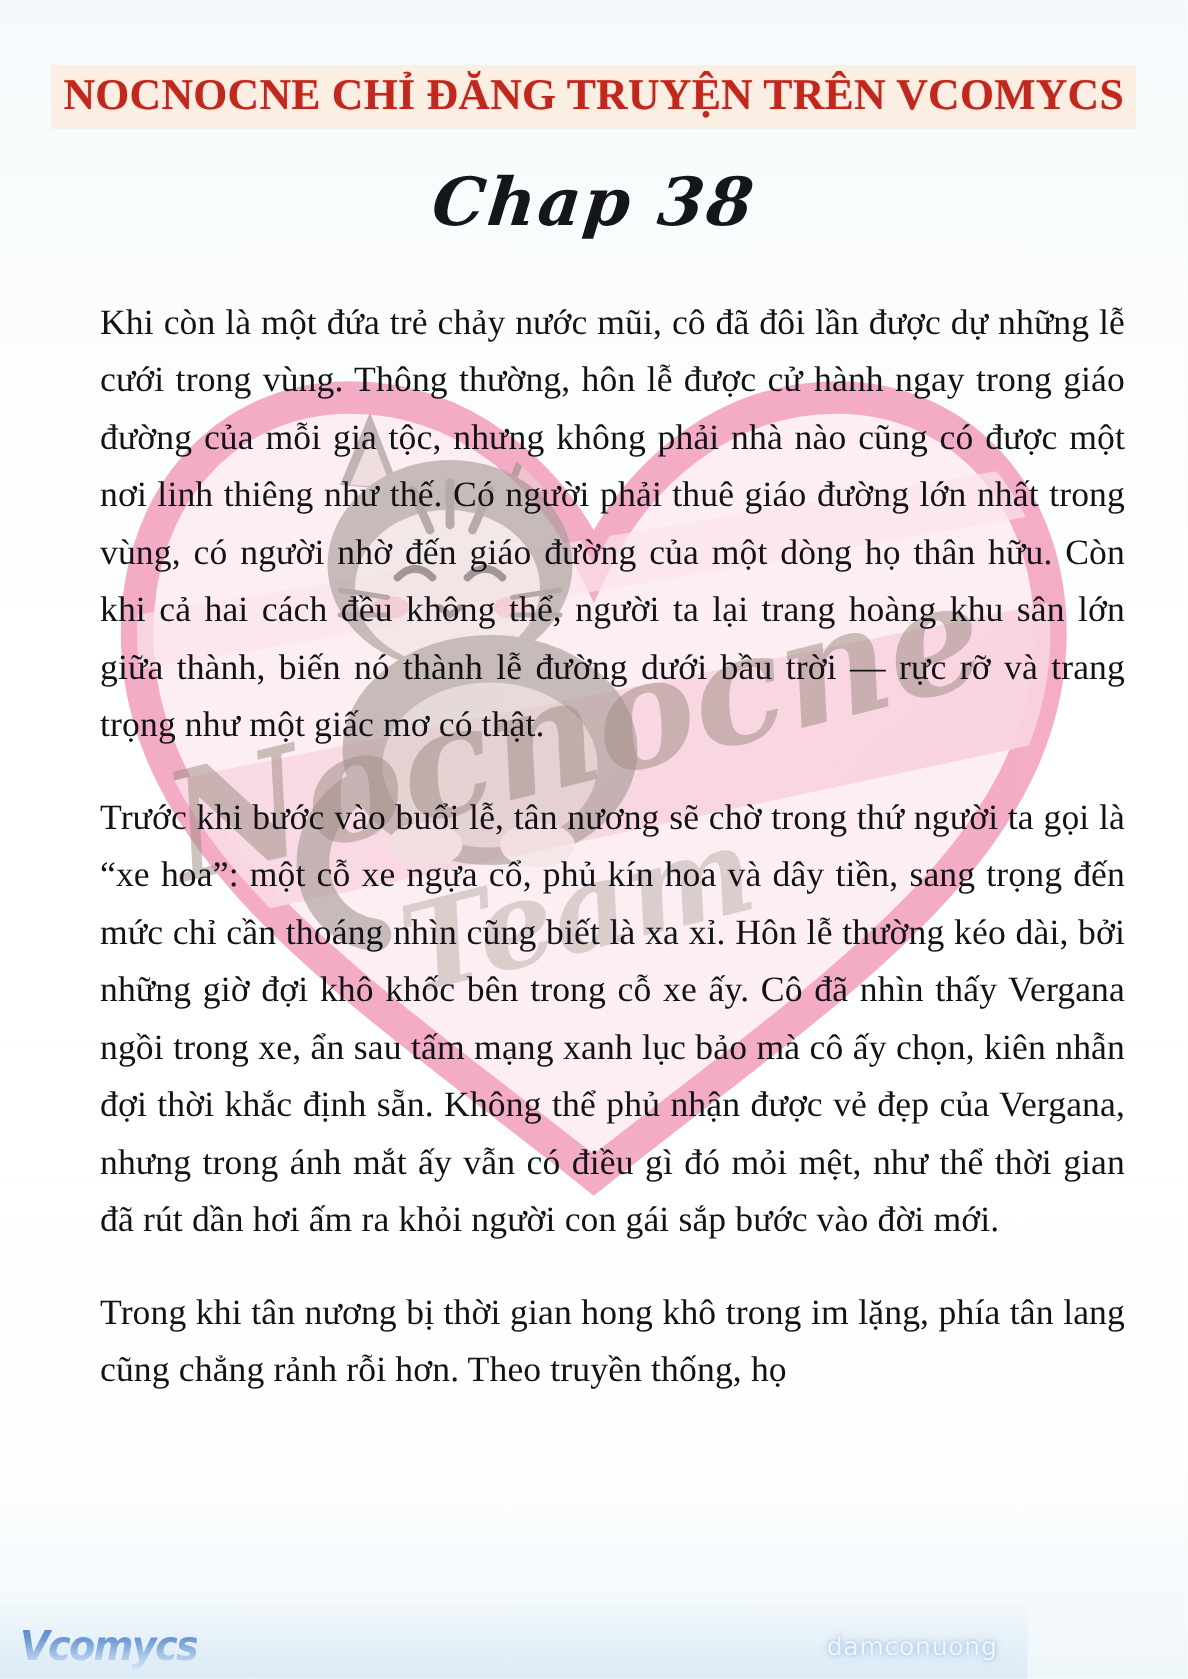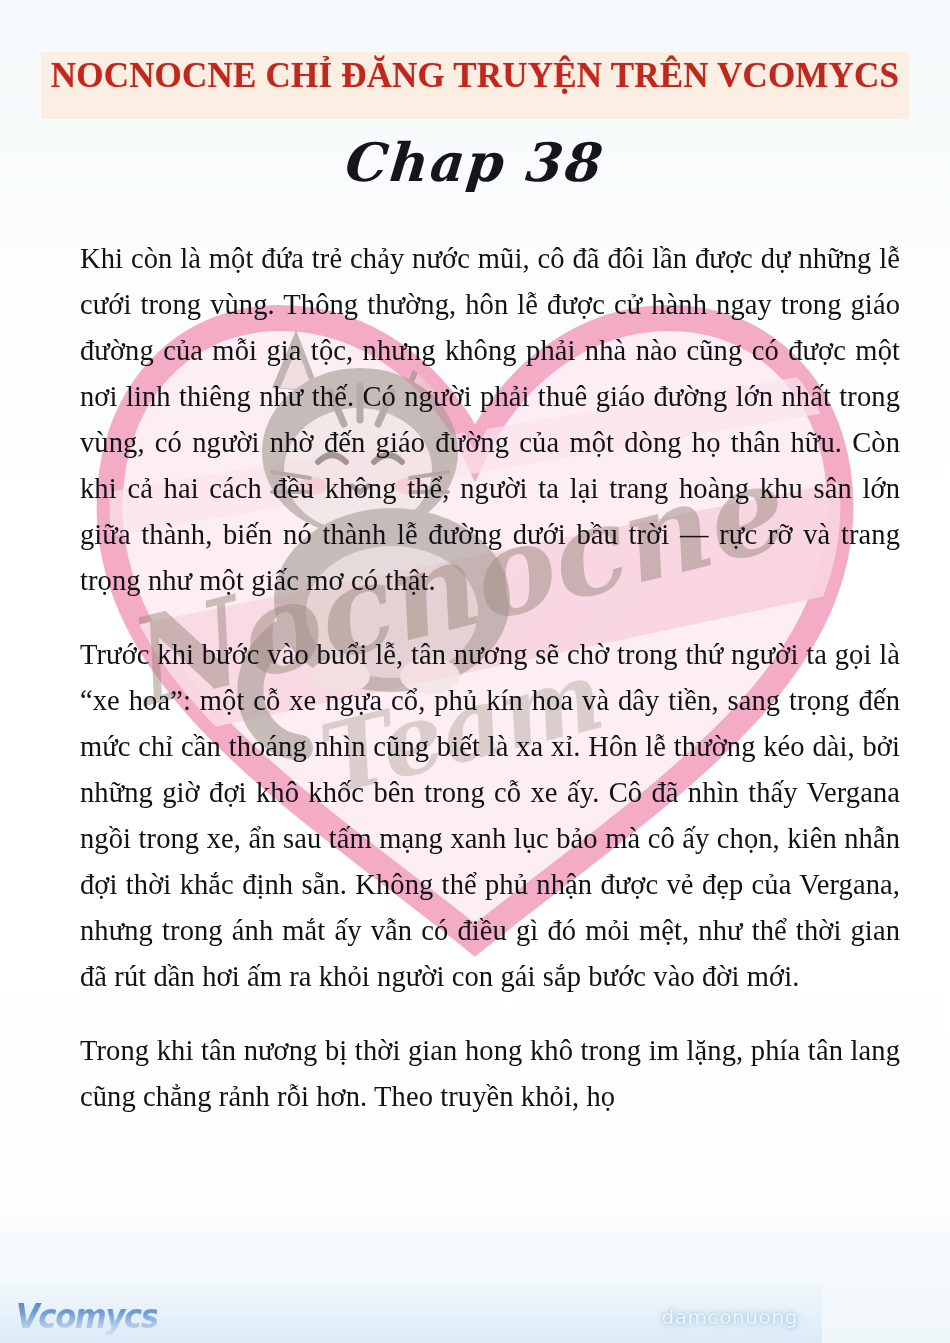--- a/index.html
+++ b/index.html
@@ -50,21 +50,21 @@
   }
   .header-title {
     display: inline-block;
     background: #fbeee3;
     color: #c0281e;
     font-family: "Liberation Serif", serif;
     font-weight: bold;
     font-size: 35px;
     letter-spacing: 0.2px;
     line-height: 1.28;
-    padding: 2px 10px 20px 10px;
+    padding: 2px 10px 4px 10px;
     white-space: nowrap;
     text-shadow: 0 0 1px rgba(192,40,30,0.45);
   }
 
   
   .chapter-wrap {
     position: absolute;
     top: 136px;
     left: 0;
     width: 950px;
@@ -230,21 +230,21 @@
       <span class="header-title">NOCNOCNE CHỈ ĐĂNG TRUYỆN TRÊN VCOMYCS</span>
     </div>
 
     <div class="chapter-wrap">
       <span class="chapter-title">Chap 38</span>
     </div>
 
     <div class="body-col">
       <p class="para">Khi còn là một đứa trẻ chảy nước mũi, cô đã đôi lần được dự những lễ cưới trong vùng. Thông thường, hôn lễ được cử hành ngay trong giáo đường của mỗi gia tộc, nhưng không phải nhà nào cũng có được một nơi linh thiêng như thế. Có người phải thuê giáo đường lớn nhất trong vùng, có người nhờ đến giáo đường của một dòng họ thân hữu. Còn khi cả hai cách đều không thể, người ta lại trang hoàng khu sân lớn giữa thành, biến nó thành lễ đường dưới bầu trời — rực rỡ và trang trọng như một giấc mơ có thật.</p>
       <p class="para">Trước khi bước vào buổi lễ, tân nương sẽ chờ trong thứ người ta gọi là “xe hoa”: một cỗ xe ngựa cổ, phủ kín hoa và dây tiền, sang trọng đến mức chỉ cần thoáng nhìn cũng biết là xa xỉ. Hôn lễ thường kéo dài, bởi những giờ đợi khô khốc bên trong cỗ xe ấy. Cô đã nhìn thấy Vergana ngồi trong xe, ẩn sau tấm mạng xanh lục bảo mà cô ấy chọn, kiên nhẫn đợi thời khắc định sẵn. Không thể phủ nhận được vẻ đẹp của Vergana, nhưng trong ánh mắt ấy vẫn có điều gì đó mỏi mệt, như thể thời gian đã rút dần hơi ấm ra khỏi người con gái sắp bước vào đời mới.</p>
-      <p class="para">Trong khi tân nương bị thời gian hong khô trong im lặng, phía tân lang cũng chẳng rảnh rỗi hơn. Theo truyền khỏi, họ</p>
+      <p class="para">Trong khi tân nương bị thời gian hong khô trong im lặng, phía tân lang cũng chẳng rảnh rỗi hơn. Theo truyền thống, họ</p>
     </div>
 
     <div class="footer">
       <span class="footer-logo">Vcomycs</span>
       <span class="footer-credit">damconuong</span>
     </div>
 
   </div>
 </div>
 

